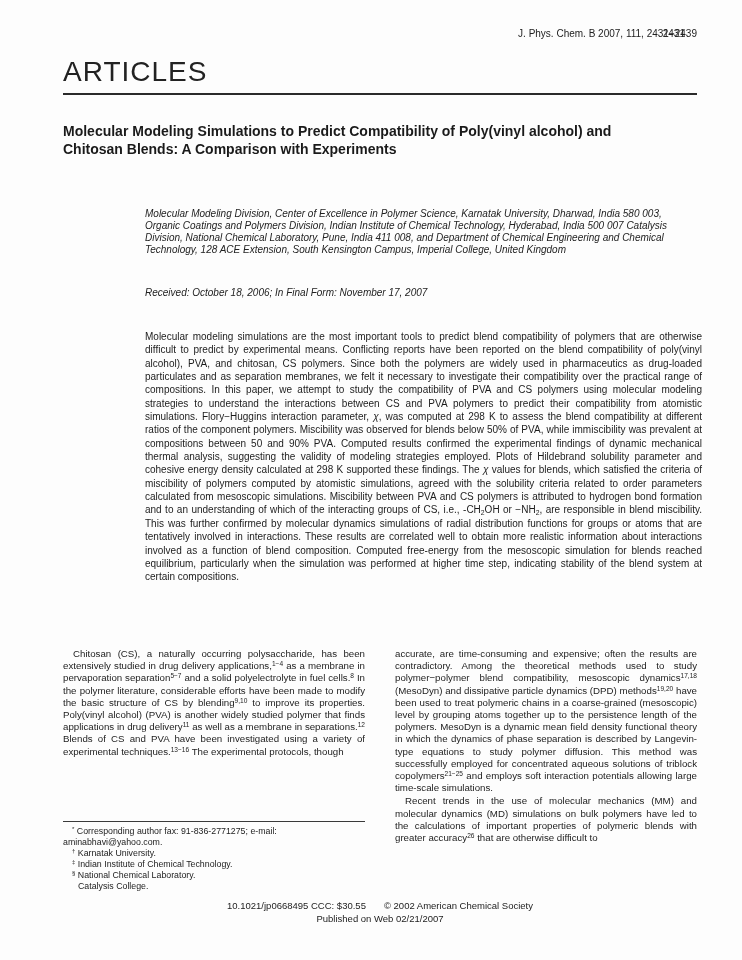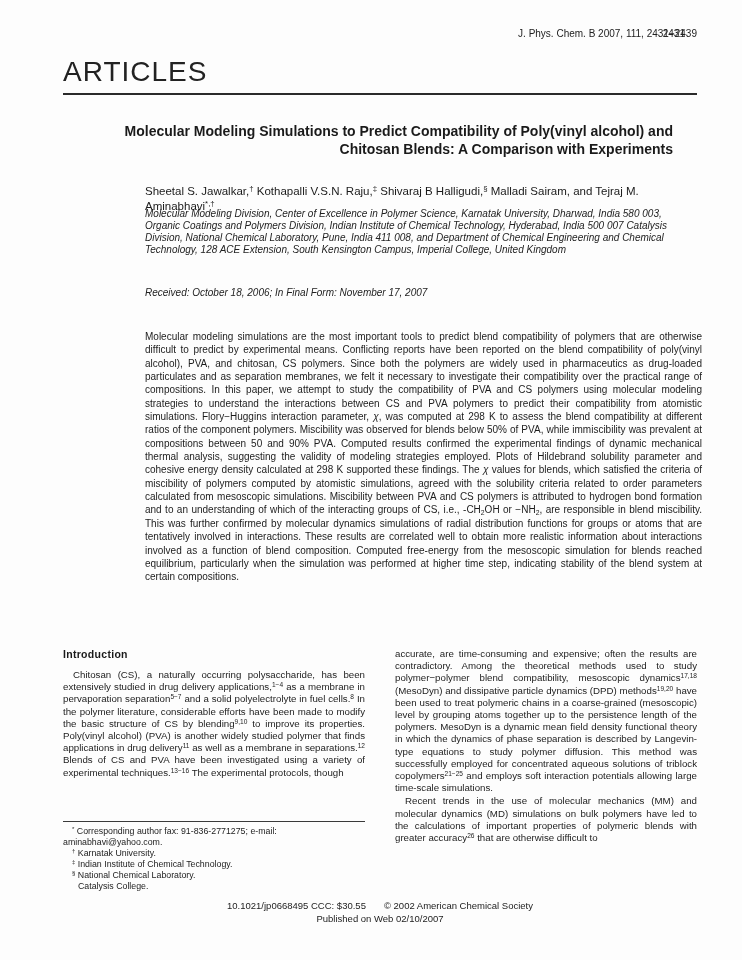--- a/index.html
+++ b/index.html
@@ -90,49 +90,47 @@
 
 <div class="page">
 
   <div class="runhead">
     <span class="citation">J. Phys. Chem. B 2007, 111, 2431−2439</span>
     <span class="pageno">2431</span>
   </div>
 
   <div class="banner">ARTICLES</div>
 
-  <h1 class="title" style="margin:0;text-align:right;">Molecular Modeling Simulations to Predict Compatibility of Poly(vinyl alcohol) and Chitosan Blends: A Comparison with Experiments</h1>
+  <h1 class="title" style="margin:0;">Molecular Modeling Simulations to Predict Compatibility of Poly(vinyl alcohol) and Chitosan Blends: A Comparison with Experiments</h1>
 
-  <div class="authors">Sheetal S. Jawalkar,<span class="r-sup">†</span> Kothapalli V.S.N. Raju,<span class="r-sup">‡</span> Shivaraj B Halligudi,<span class="r-sup">§</span> Malladi Sairam,  and Tejraj M. Aminabhavi<span class="r-sup">*,†</span></div>
 
   <div class="affiliation">Molecular Modeling Division, Center of Excellence in Polymer Science, Karnatak University, Dharwad, India 580 003, Organic Coatings and Polymers Division, Indian Institute of Chemical Technology, Hyderabad, India 500 007 Catalysis Division, National Chemical Laboratory, Pune, India 411 008, and Department of Chemical Engineering and Chemical Technology, 128 ACE Extension, South Kensington Campus, Imperial College, United Kingdom</div>
 
   <div class="received">Received: October 18, 2006; In Final Form: November 17, 2007</div>
 
   <div class="abstract">Molecular modeling simulations are the most important tools to predict blend compatibility of polymers that are otherwise difficult to predict by experimental means. Conflicting reports have been reported on the blend compatibility of poly(vinyl alcohol), PVA, and chitosan, CS polymers. Since both the polymers are widely used in pharmaceutics as drug-loaded particulates and as separation membranes, we felt it necessary to investigate their compatibility over the practical range of compositions. In this paper, we attempt to study the compatibility of PVA and CS polymers using molecular modeling strategies to understand the interactions between CS and PVA polymers to predict their compatibility from atomistic simulations. Flory−Huggins interaction parameter, <span class="r-i">χ</span>, was computed at 298 K to assess the blend compatibility at different ratios of the component polymers. Miscibility was observed for blends below 50% of PVA, while immiscibility was prevalent at compositions between 50 and 90% PVA. Computed results confirmed the experimental findings of dynamic mechanical thermal analysis, suggesting the validity of modeling strategies employed. Plots of Hildebrand solubility parameter and cohesive energy density calculated at 298 K supported these findings. The <span class="r-i">χ</span> values for blends, which satisfied the criteria of miscibility of polymers computed by atomistic simulations, agreed with the solubility criteria related to order parameters calculated from mesoscopic simulations. Miscibility between PVA and CS polymers is attributed to hydrogen bond formation and to an understanding of which of the interacting groups of CS, i.e., -CH<span class="r-sub">2</span>OH or −NH<span class="r-sub">2</span>, are responsible in blend miscibility. This was further confirmed by molecular dynamics simulations of radial distribution functions for groups or atoms that are tentatively involved in interactions. These results are correlated well to obtain more realistic information about interactions involved as a function of blend composition. Computed free-energy from the mesoscopic simulation for blends reached equilibrium, particularly when the simulation was performed at higher time step, indicating stability of the blend system at certain compositions.</div>
 
   <div class="columns">
 
     <div class="col">
-      <h2 class="section-heading">Introduction</h2>
       <p class="bodypara indent">Chitosan (CS), a naturally occurring polysaccharide, has been extensively studied in drug delivery applications,<span class="r-sup">1−4</span> as a membrane in pervaporation separation<span class="r-sup">5−7</span> and a solid polyelectrolyte in fuel cells.<span class="r-sup">8</span> In the polymer literature, considerable efforts have been made to modify the basic structure of CS by blending<span class="r-sup">9,10</span> to improve its properties. Poly(vinyl alcohol) (PVA) is another widely studied polymer that finds applications in drug delivery<span class="r-sup">11</span> as well as a membrane in separations.<span class="r-sup">12</span> Blends of CS and PVA have been investigated using a variety of experimental techniques.<span class="r-sup">13−16</span> The experimental protocols, though</p>
       <div class="footnotes">
         <div class="fn"><span class="r-sup">*</span> Corresponding author fax: 91-836-2771275; e-mail: aminabhavi@yahoo.com.</div>
         <div class="fn"><span class="r-sup">†</span> Karnatak University.</div>
         <div class="fn"><span class="r-sup">‡</span> Indian Institute of Chemical Technology.</div>
         <div class="fn"><span class="r-sup">§</span> National Chemical Laboratory.</div>
         <div class="fn fn-indent">Catalysis College.</div>
       </div>
     </div>
 
     <div class="col">
       <p class="bodypara">accurate, are time-consuming and expensive; often the results are contradictory. Among the theoretical methods used to study polymer−polymer blend compatibility, mesoscopic dynamics<span class="r-sup">17,18</span> (MesoDyn) and dissipative particle dynamics (DPD) methods<span class="r-sup">19,20</span> have been used to treat polymeric chains in a coarse-grained (mesoscopic) level by grouping atoms together up to the persistence length of the polymers. MesoDyn is a dynamic mean field density functional theory in which the dynamics of phase separation is described by Langevin-type equations to study polymer diffusion. This method was successfully employed for concentrated aqueous solutions of triblock copolymers<span class="r-sup">21−25</span> and employs soft interaction potentials allowing large time-scale simulations.</p>
       <p class="bodypara indent">Recent trends in the use of molecular mechanics (MM) and molecular dynamics (MD) simulations on bulk polymers have led to the calculations of important properties of polymeric blends with greater accuracy<span class="r-sup">26</span> that are otherwise difficult to</p>
     </div>
 
   </div>
 
   <div class="footer">
     <div><span>10.1021/jp0668495 CCC: $30.55</span><span class="gap"></span><span>© 2002 American Chemical Society</span></div>
-    <div>Published on Web 02/10/2007</div>
+    <div>Published on Web 02/21/2007</div>
   </div>
 
 </div>
 
 </body></html>

